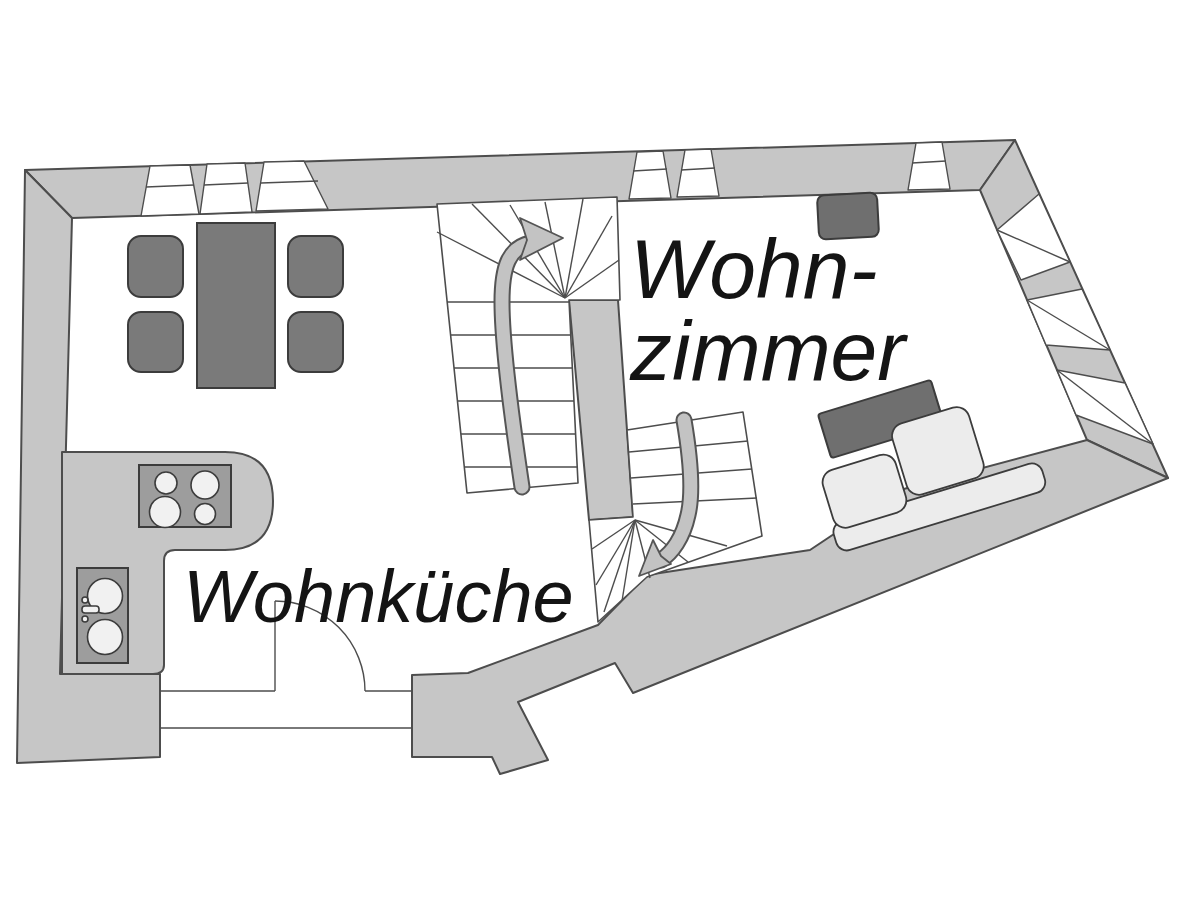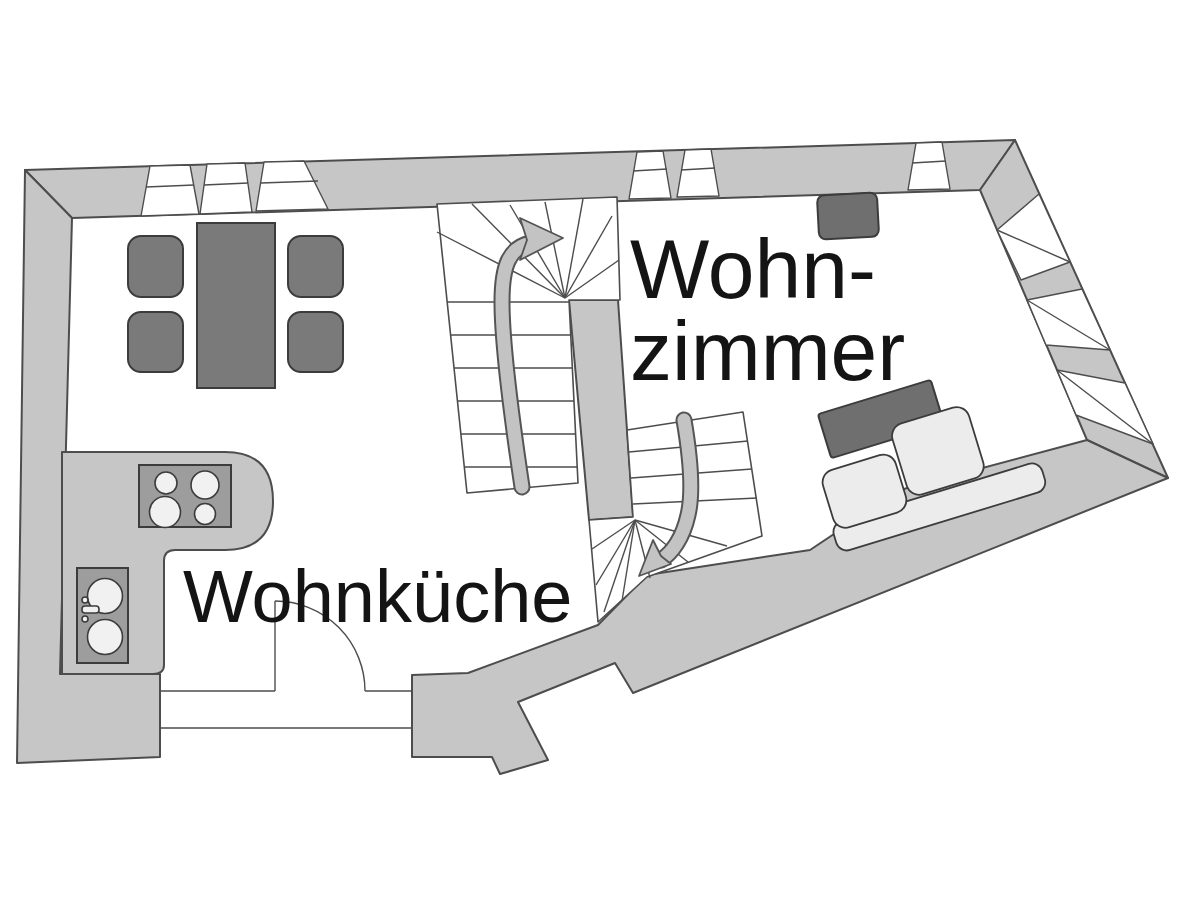--- a/index.html
+++ b/index.html
@@ -3,21 +3,21 @@
 <meta charset="utf-8">
 <style>
   html,body{
     margin:0;
     padding:0;
     background:var(--background,#fff);
     width:1200px;height:900px;
     overflow:hidden;
     font-family:"Liberation Sans", sans-serif;
   }
-  #stage{width:1184px;height:900px;position:relative;}
+  #stage{width:1184px;height:900px;position:relative;font-style:italic;}
   svg{display:block;}
   .wall{fill:var(--wall-fill,#c6c6c6);stroke:var(--wall-stroke,#4d4d4d);stroke-width:2;stroke-linejoin:round;}
   .winopen{fill:var(--background,#fff);stroke:var(--wall-stroke,#4d4d4d);stroke-width:1.4;stroke-linejoin:round;}
   .thin{fill:none;stroke:var(--line,#4d4d4d);stroke-width:1.4;}
   .stairwhite{fill:var(--background,#fff);stroke:var(--line,#4d4d4d);stroke-width:1.6;stroke-linejoin:round;}
   .dark{fill:var(--furniture-dark,#7a7a7a);stroke:var(--furniture-stroke,#3c3c3c);stroke-width:2;}
   .darker{fill:var(--furniture-darker,#6f6f6f);stroke:var(--furniture-stroke,#3c3c3c);stroke-width:2;}
   .appliance{fill:var(--appliance-fill,#9d9d9d);stroke:var(--furniture-stroke,#3c3c3c);stroke-width:2;}
   .burner{fill:var(--burner-fill,#f1f1f1);stroke:var(--furniture-stroke,#3c3c3c);stroke-width:1.6;}
   .sofa{fill:var(--sofa-fill,#ececec);stroke:var(--furniture-stroke,#3c3c3c);stroke-width:1.8;}

